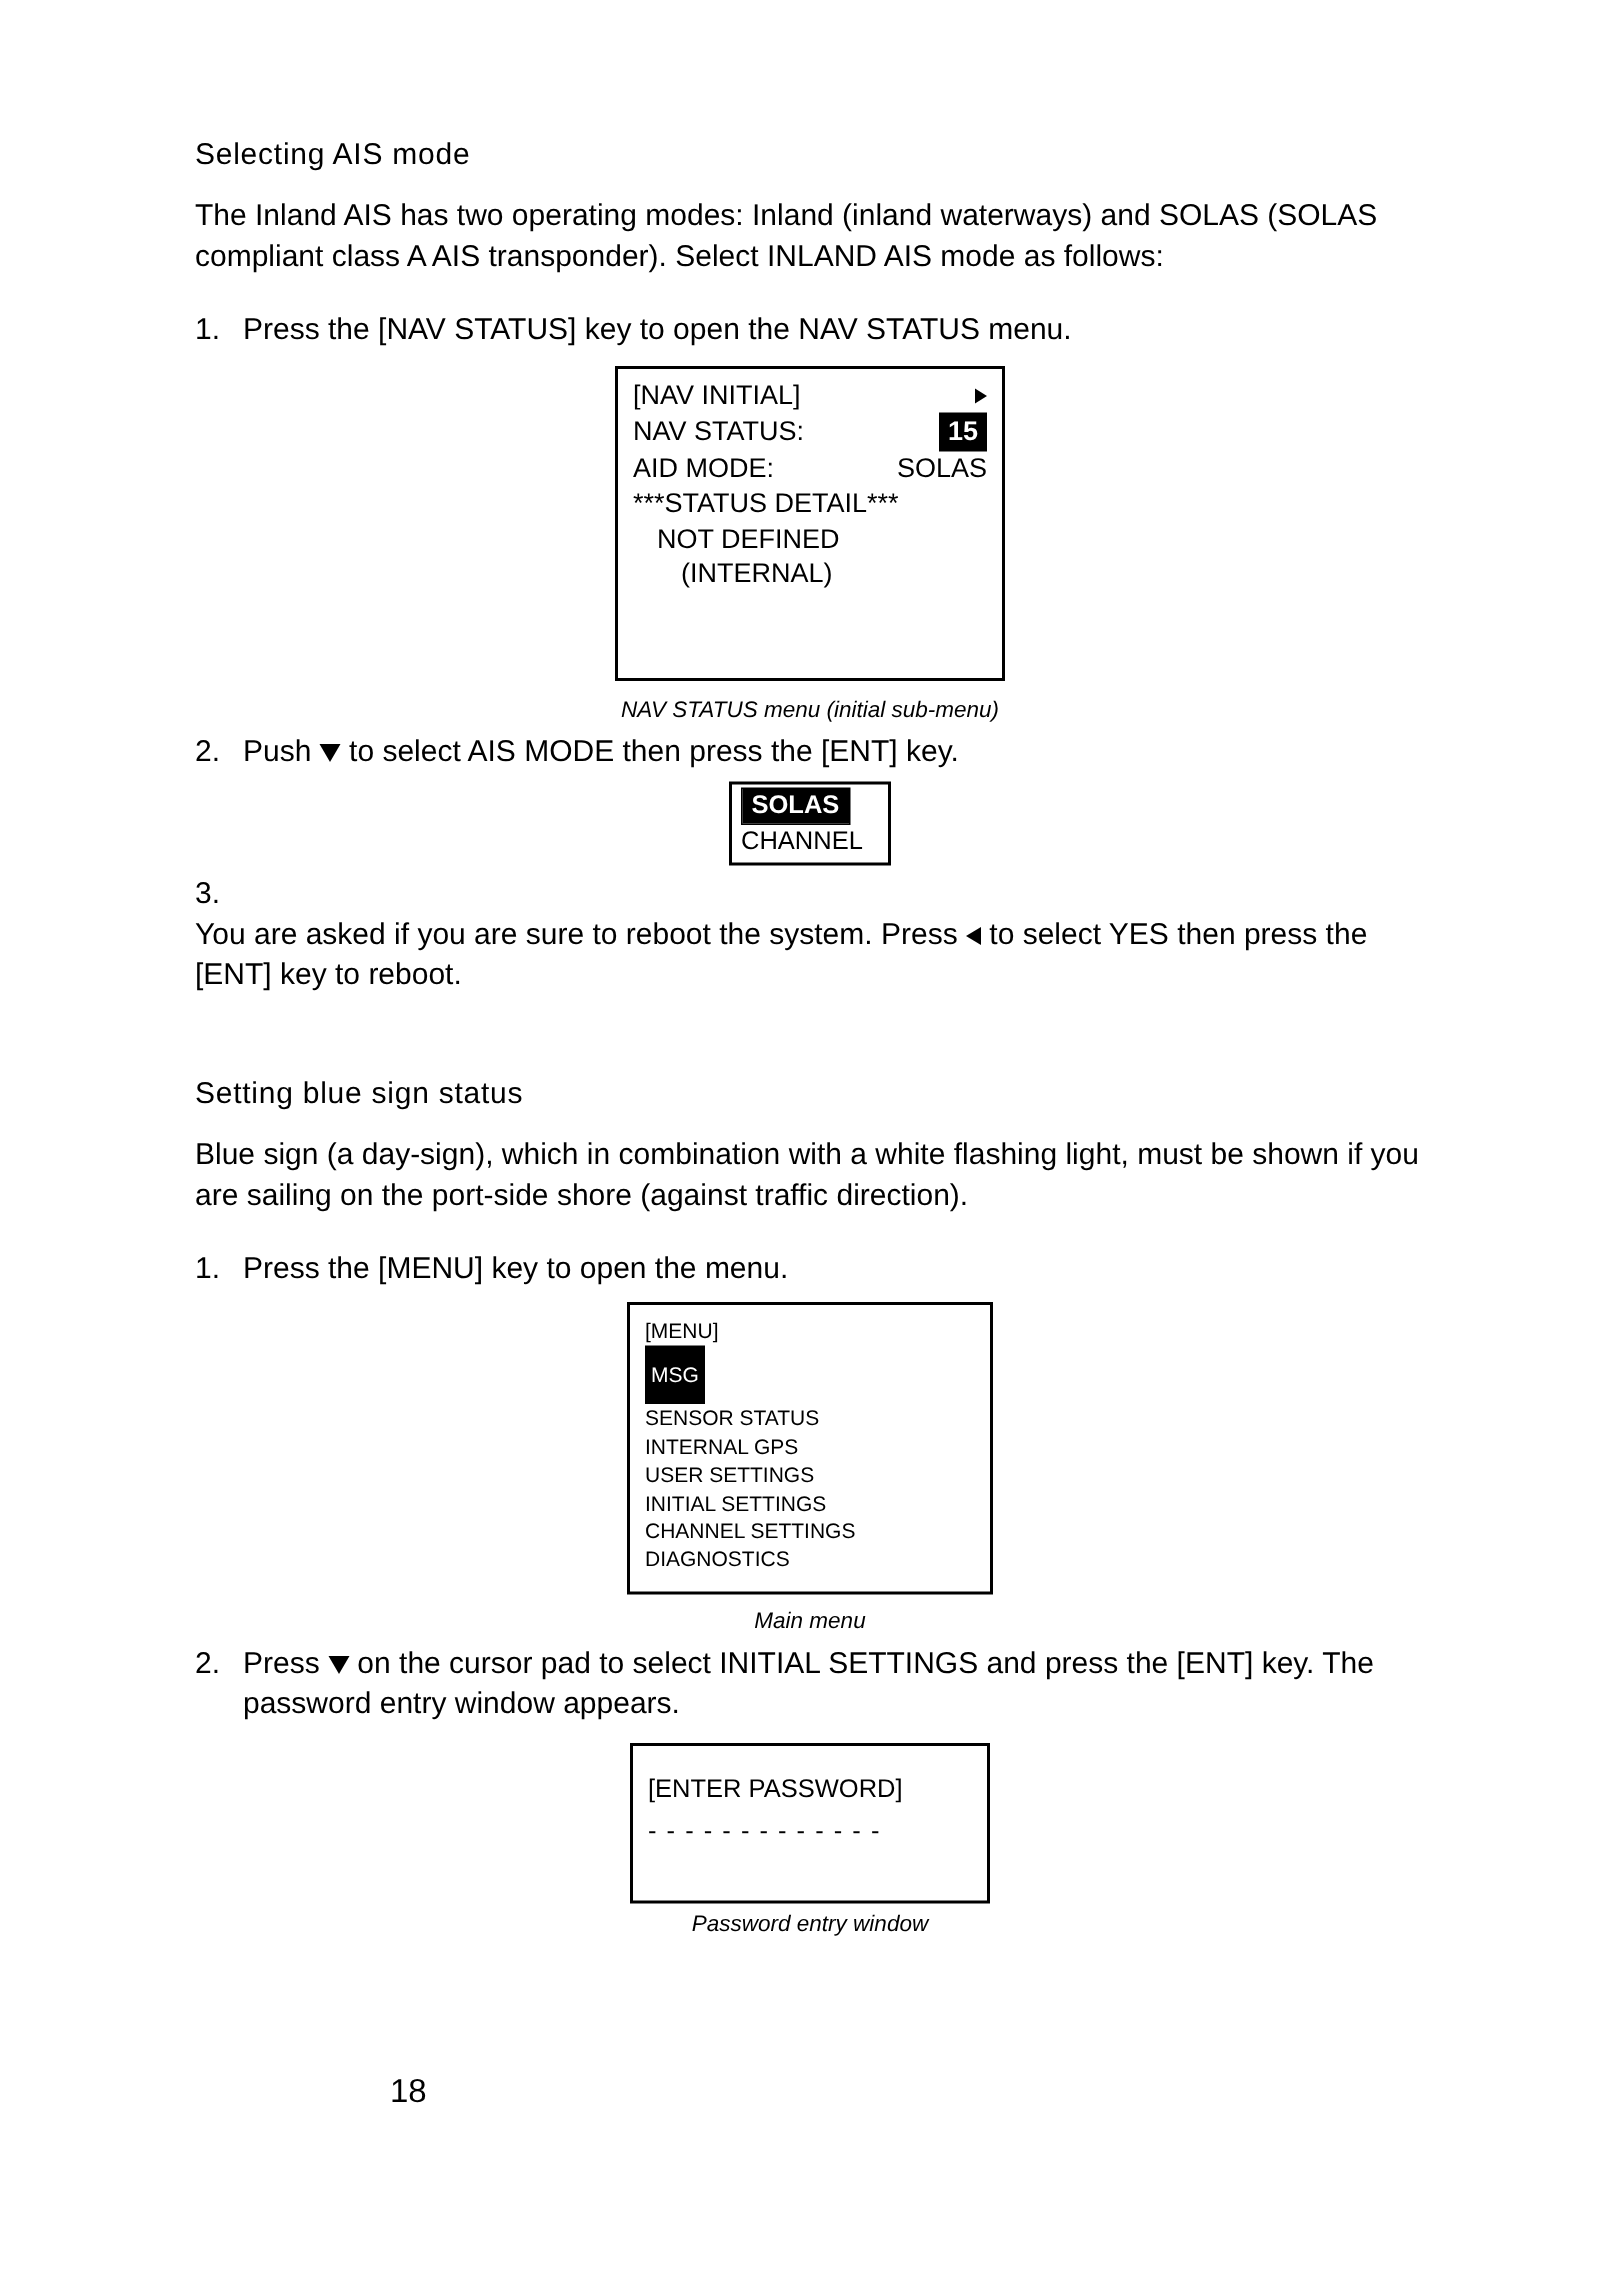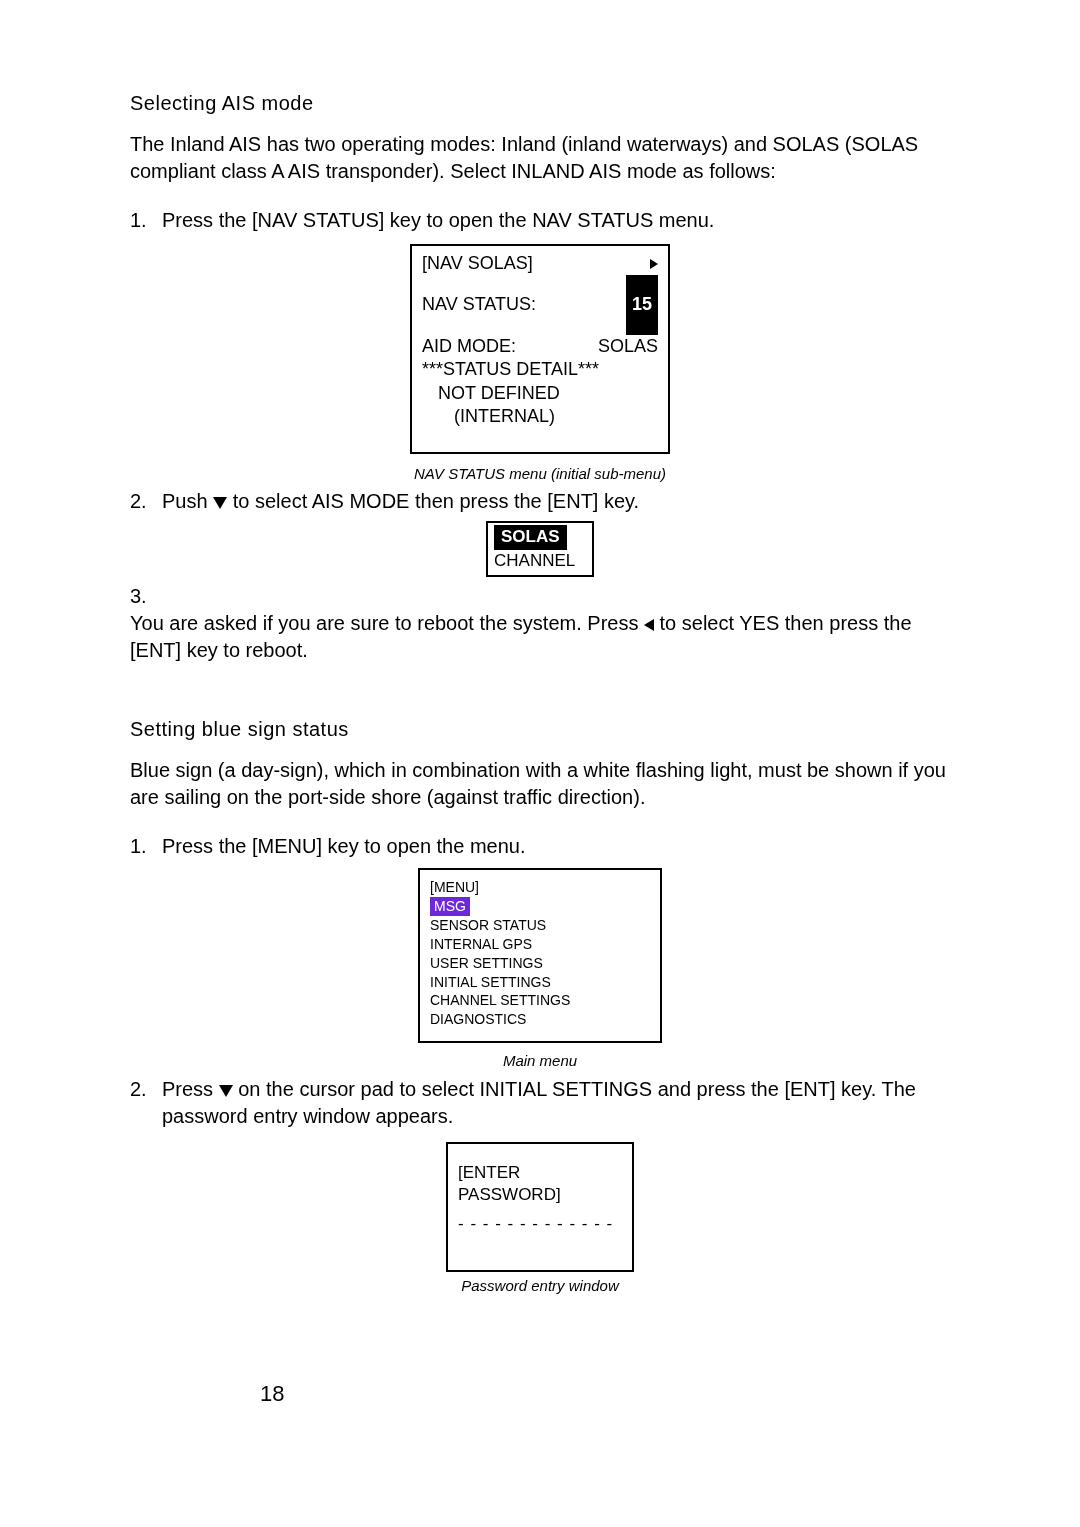--- a/index.html
+++ b/index.html
@@ -34,28 +34,28 @@
       margin: 10px auto;
       padding: 6px 10px 14px 10px;
       font-size: 18px;
       line-height: 1.3;
     }
     .screen-box.tall { min-height: 210px; }
     .screen-row { display: flex; justify-content: space-between; align-items: center; }
     .inverse {
       background: #000;
       color: #fff;
-      padding: 18px 6px;
+      padding: 1px 6px;
       display: inline-block;
       font-weight: bold;
     }
     .inverse-small {
-      background: #6d28d9;
+      background: #000000;
       color: #fff;
-      padding: 0 4px;
+      padding: 10px 4px;
       display: inline-block;
     }
     .indent1 { padding-left: 16px; display: inline-block; }
     .indent2 { padding-left: 32px; display: inline-block; }
     .caption {
       text-align: center;
       font-style: italic;
       margin: 4px 0 4px 0;
       font-size: 15px;
     }
@@ -71,21 +71,21 @@
     .menu-box {
       border: 2px solid #000;
       width: 244px;
       margin: 8px auto;
       padding: 8px 10px 12px 10px;
       font-size: 14px;
       line-height: 1.35;
     }
     .pw-box {
       border: 2px solid #000;
-      width: 188px;
+      width: 240px;
       margin: 12px auto 4px auto;
       padding: 18px 10px 34px 10px;
       font-size: 17px;
     }
     .dashes {
       margin-top: 6px;
       letter-spacing: 1px;
     }
     .pagenum {
       position: absolute;
@@ -121,21 +121,21 @@
 
   <ol>
     <li>
       <span class="num">1.</span>
       <span>Press the [NAV STATUS] key to open the NAV STATUS menu.</span>
     </li>
   </ol>
 
   <div class="screen-box tall">
     <div class="screen-row">
-      <span>[NAV SOLAS]</span>
+      <span>[NAV INITIAL]</span>
       <span class="triangle-right"></span>
     </div>
     <div class="screen-row">
       <span>NAV STATUS:</span>
       <span class="inverse">15</span>
     </div>
     <div class="screen-row">
       <span>AID MODE:</span>
       <span>SOLAS</span>
     </div>

